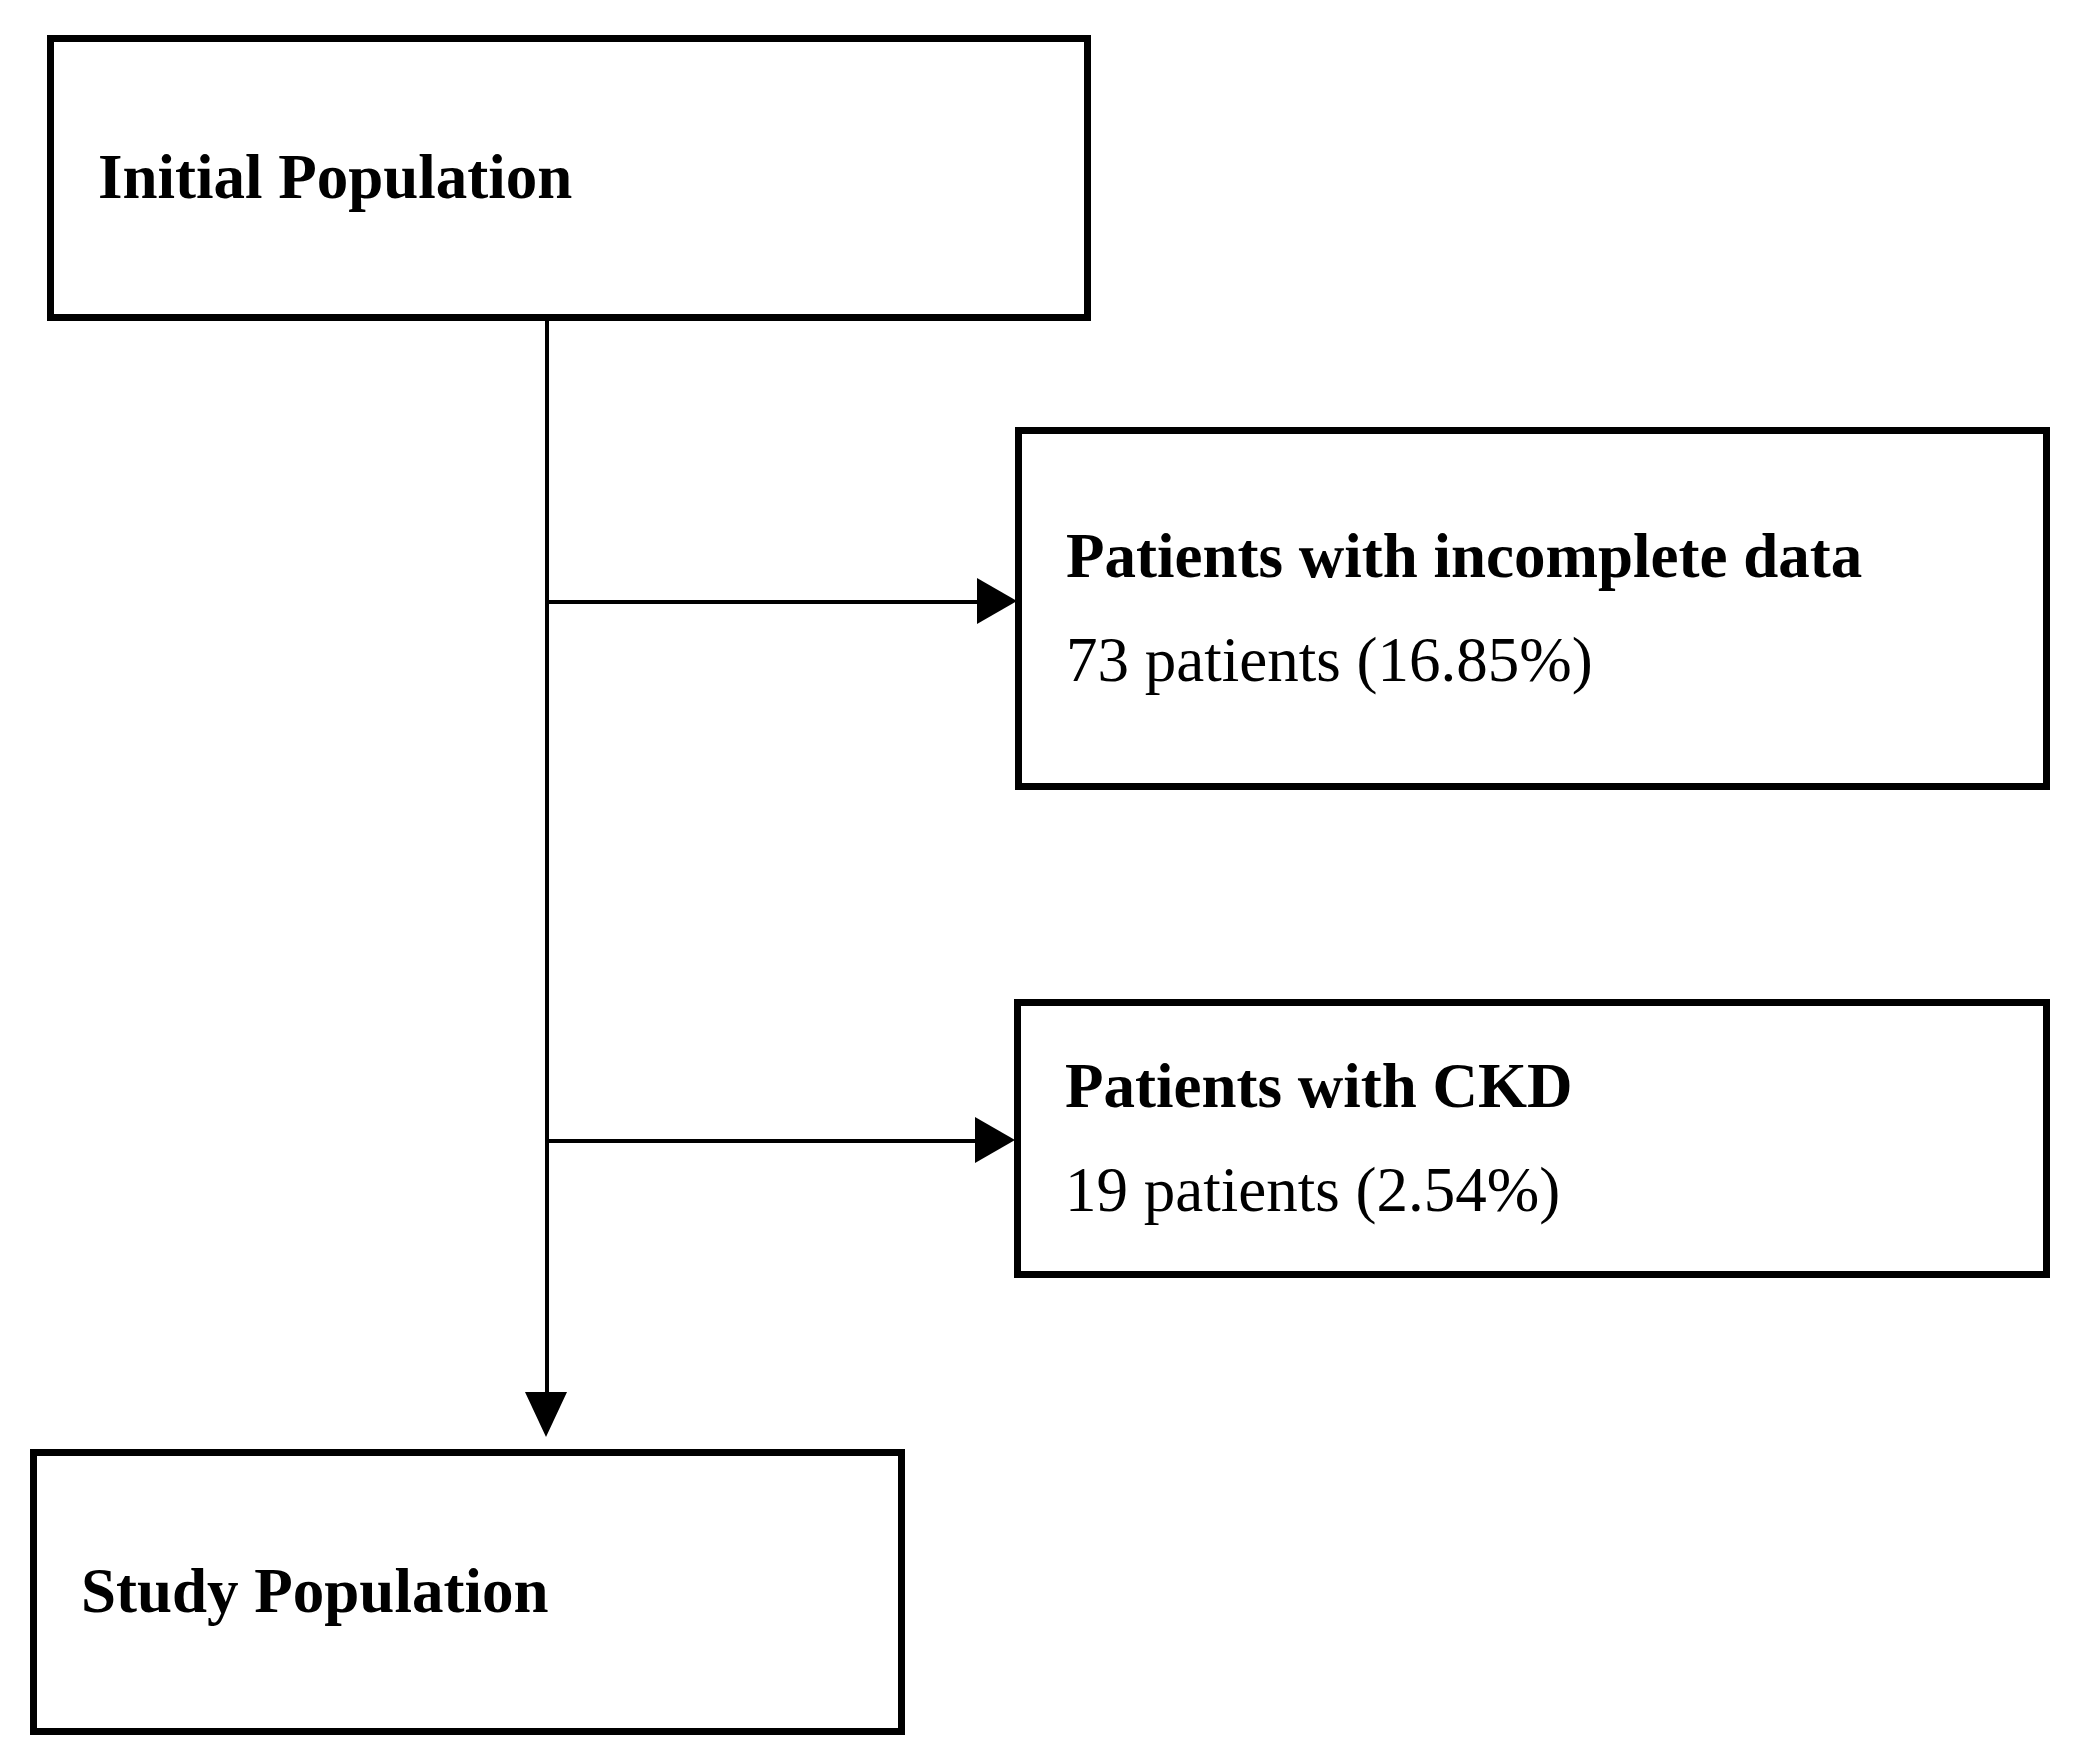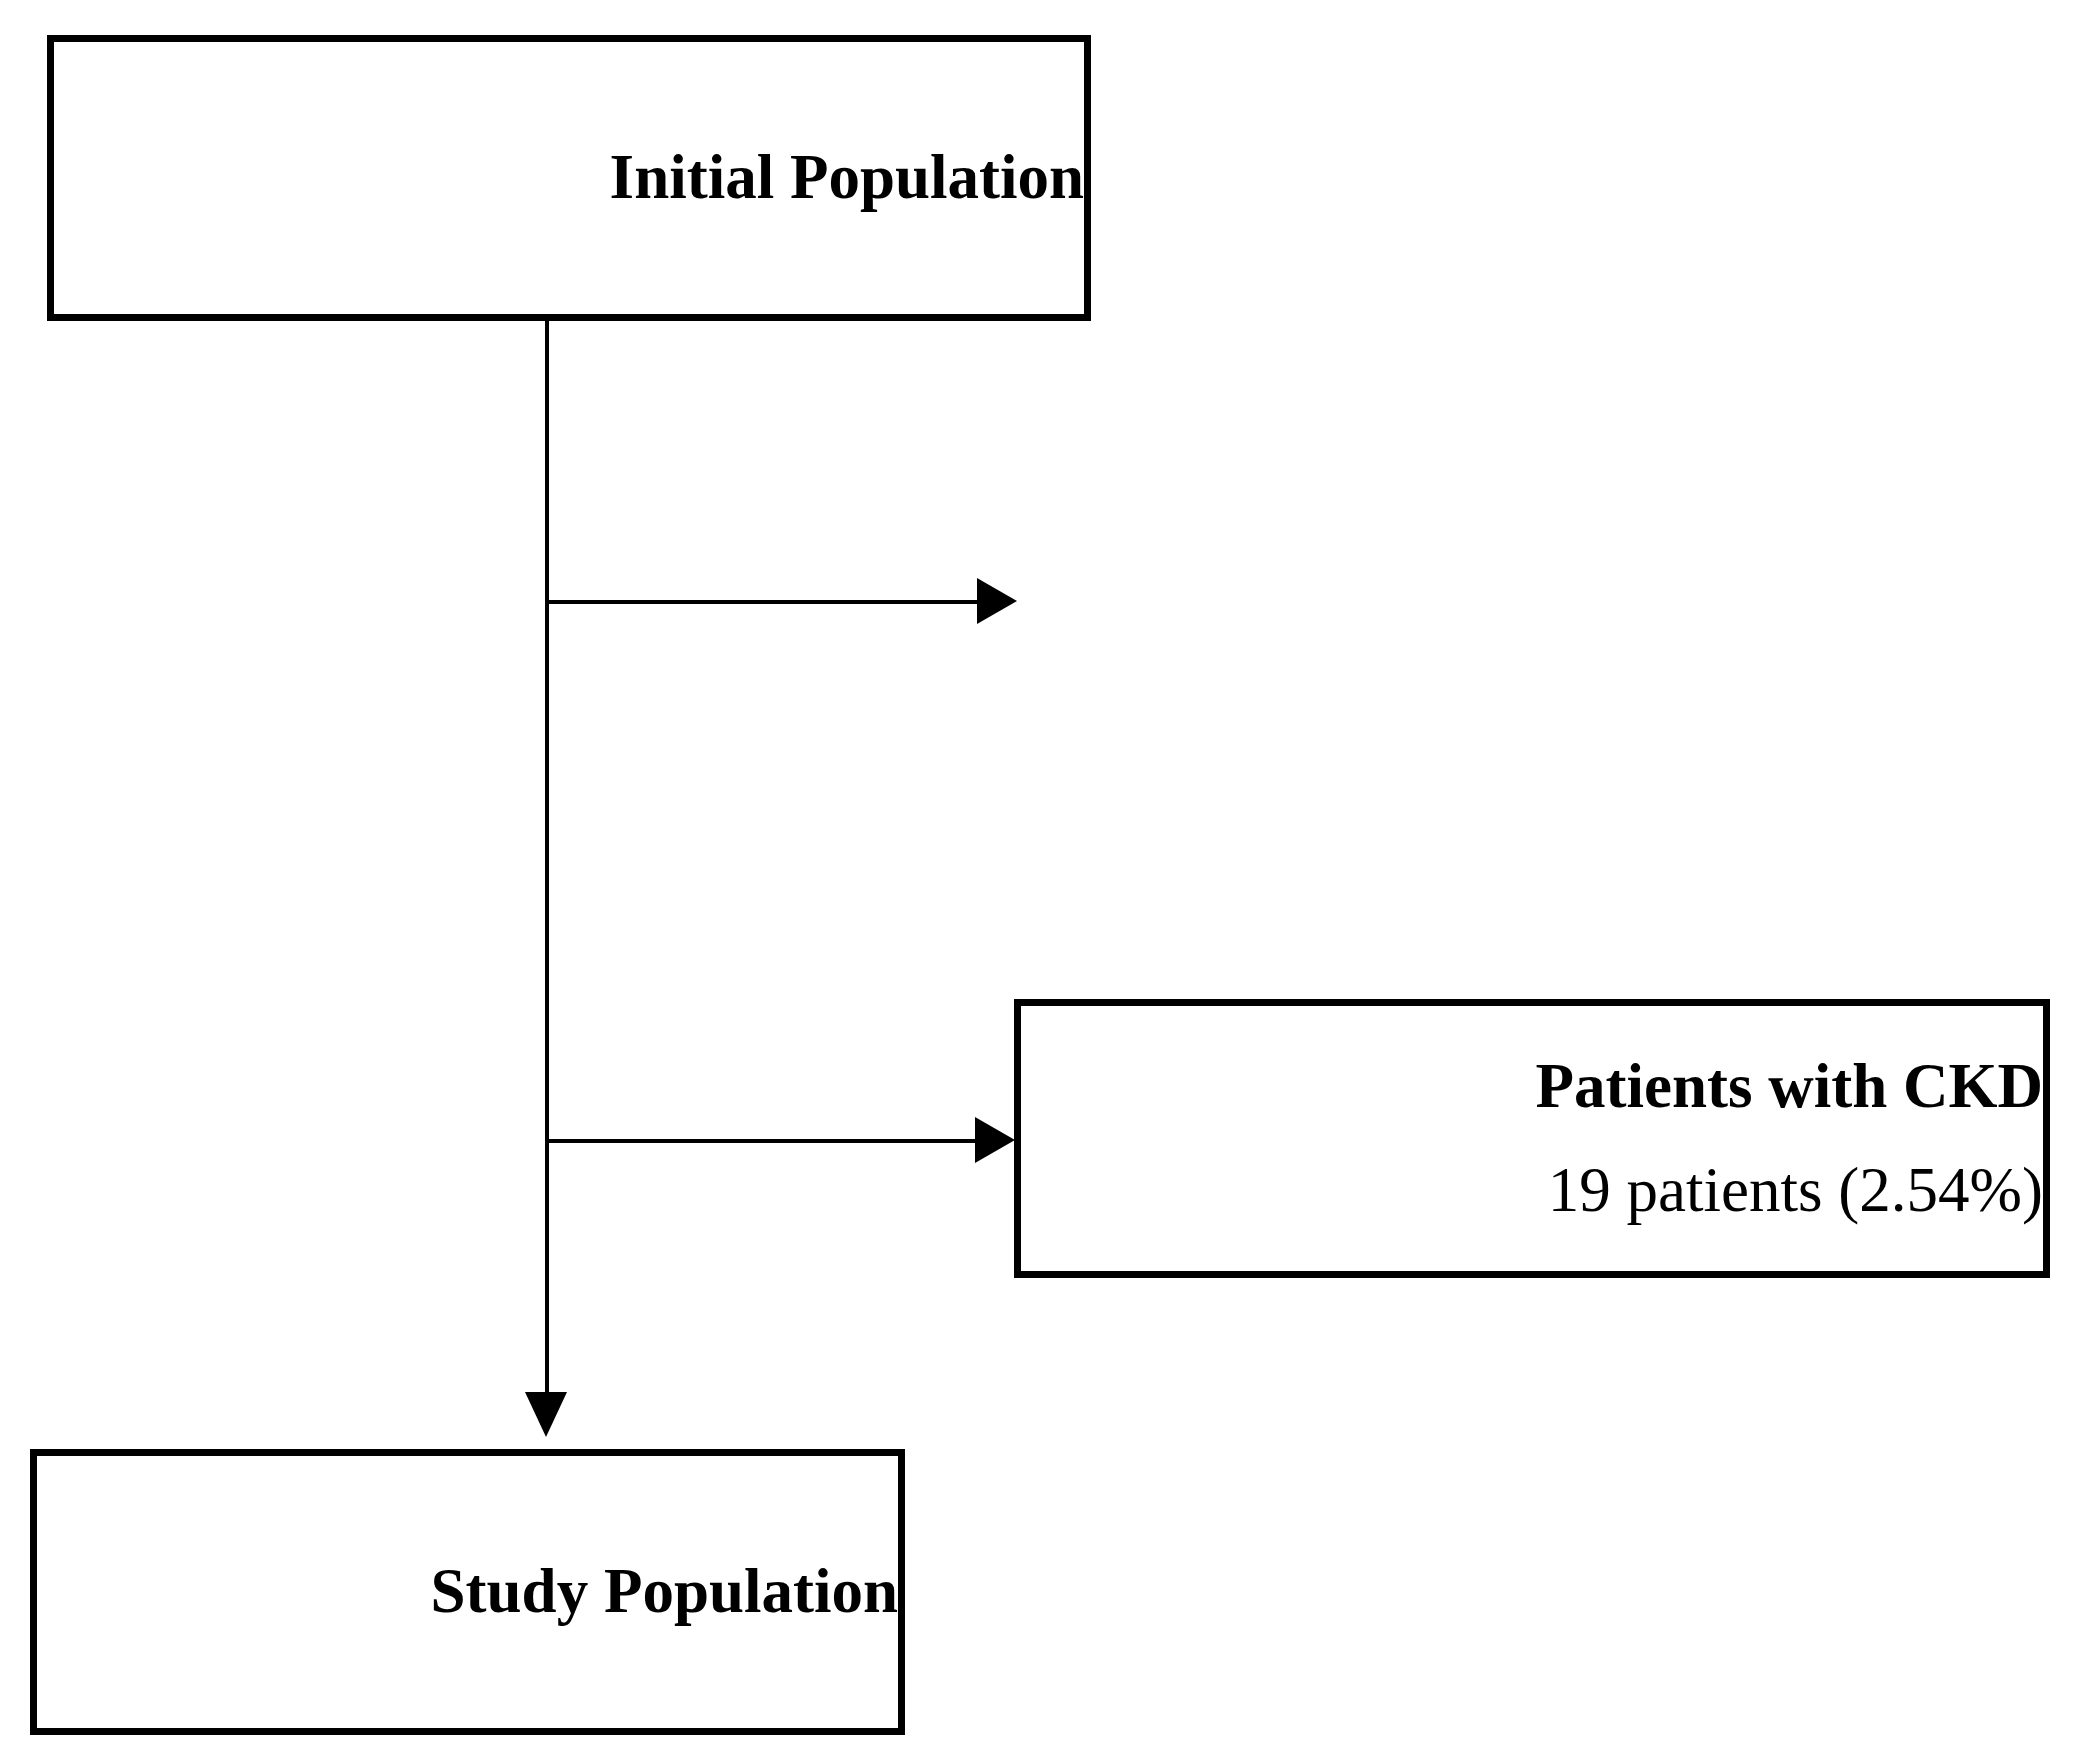--- a/index.html
+++ b/index.html
@@ -16,21 +16,21 @@
     font-family: "Liberation Serif", serif;
     color: #000000;
   }
   .node {
     position: absolute;
     box-sizing: border-box;
     background: #ffffff;
     border: 7.2px solid #000000;
     display: flex;
     flex-direction: column;
-    align-items: flex-end;
+    align-items: flex-start;
     justify-content: center;
     gap: 34px;
     text-align: center;
     padding-left: 44px;
   }
   .node-title {
     font-weight: bold;
     font-size: 63px;
     line-height: 1.1;
     white-space: nowrap;
@@ -77,20 +77,24 @@
 </style>
 </head>
 <body>
 
 <div class="canvas">
 
   <div class="node" id="node-initial">
     <div class="node-title">Initial Population</div>
   </div>
 
+  <div class="node" id="node-incomplete">
+    <div class="node-title">Patients with incomplete data</div>
+    <div class="node-value">73 patients (16.85%)</div>
+  </div>
 
   <div class="node" id="node-ckd">
     <div class="node-title">Patients with CKD</div>
     <div class="node-value">19 patients (2.54%)</div>
   </div>
 
   <div class="node" id="node-study">
     <div class="node-title">Study Population</div>
   </div>
 

